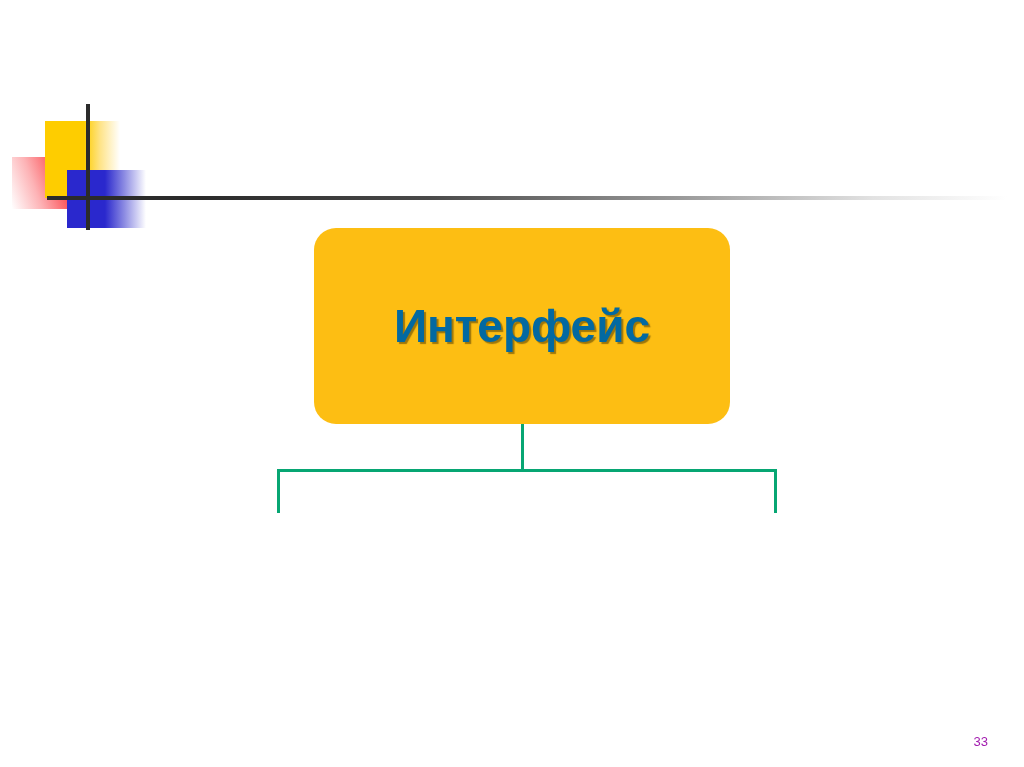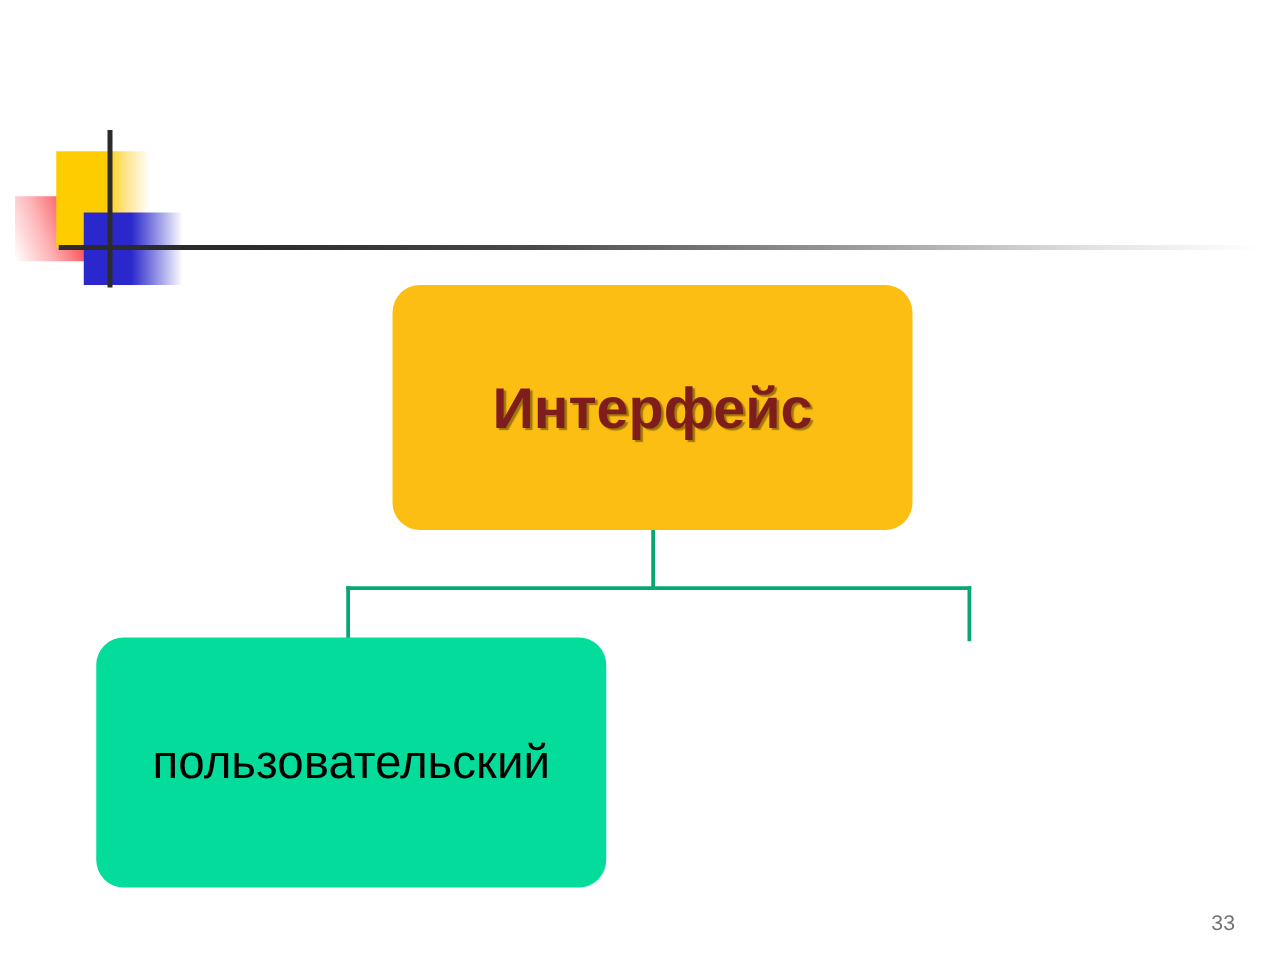--- a/index.html
+++ b/index.html
@@ -75,21 +75,21 @@
     left: 314px;
     top: 228px;
     width: 416px;
     height: 196px;
     background: #fdbe13;
     border-radius: 22px;
   }
   .node-root .node-label {
     font-size: 46px;
     font-weight: bold;
-    color: #7f1d1d;
+    color: #0369a1;
     text-shadow: 2px 2px 1px rgba(40,30,0,0.45);
     letter-spacing: 0px;
   }
   .node-child {
     background: #04dc9b;
     border-radius: 22px;
     top: 510px;
     height: 200px;
   }
   .node-child-left  { left: 77px;  width: 408px; }
@@ -98,22 +98,22 @@
     font-size: 38px;
     font-weight: normal;
     color: #000000;
   }
 
   
   .page-number {
     position: absolute;
     right: 36px;
     bottom: 18px;
-    font-size: 17px;
-    color: #737373;
+    font-size: 13px;
+    color: #a21caf;
   }
 </style>
 </head>
 <body>
 
 <div id="slide">
 
   <div class="deco deco-red"></div>
   <div class="deco deco-yellow"></div>
   <div class="deco deco-blue"></div>
@@ -122,20 +122,17 @@
 
   <div class="conn conn-stem"></div>
   <div class="conn conn-bar"></div>
   <div class="conn conn-left"></div>
   <div class="conn conn-right"></div>
 
   <div class="node node-root">
     <span class="node-label">Интерфейс</span>
   </div>
 
-  <div class="node node-child node-child-left">
-    <span class="node-label">пользовательский</span>
-  </div>
 
 
   <div class="page-number">33</div>
 
 </div>
 
 </body></html>

